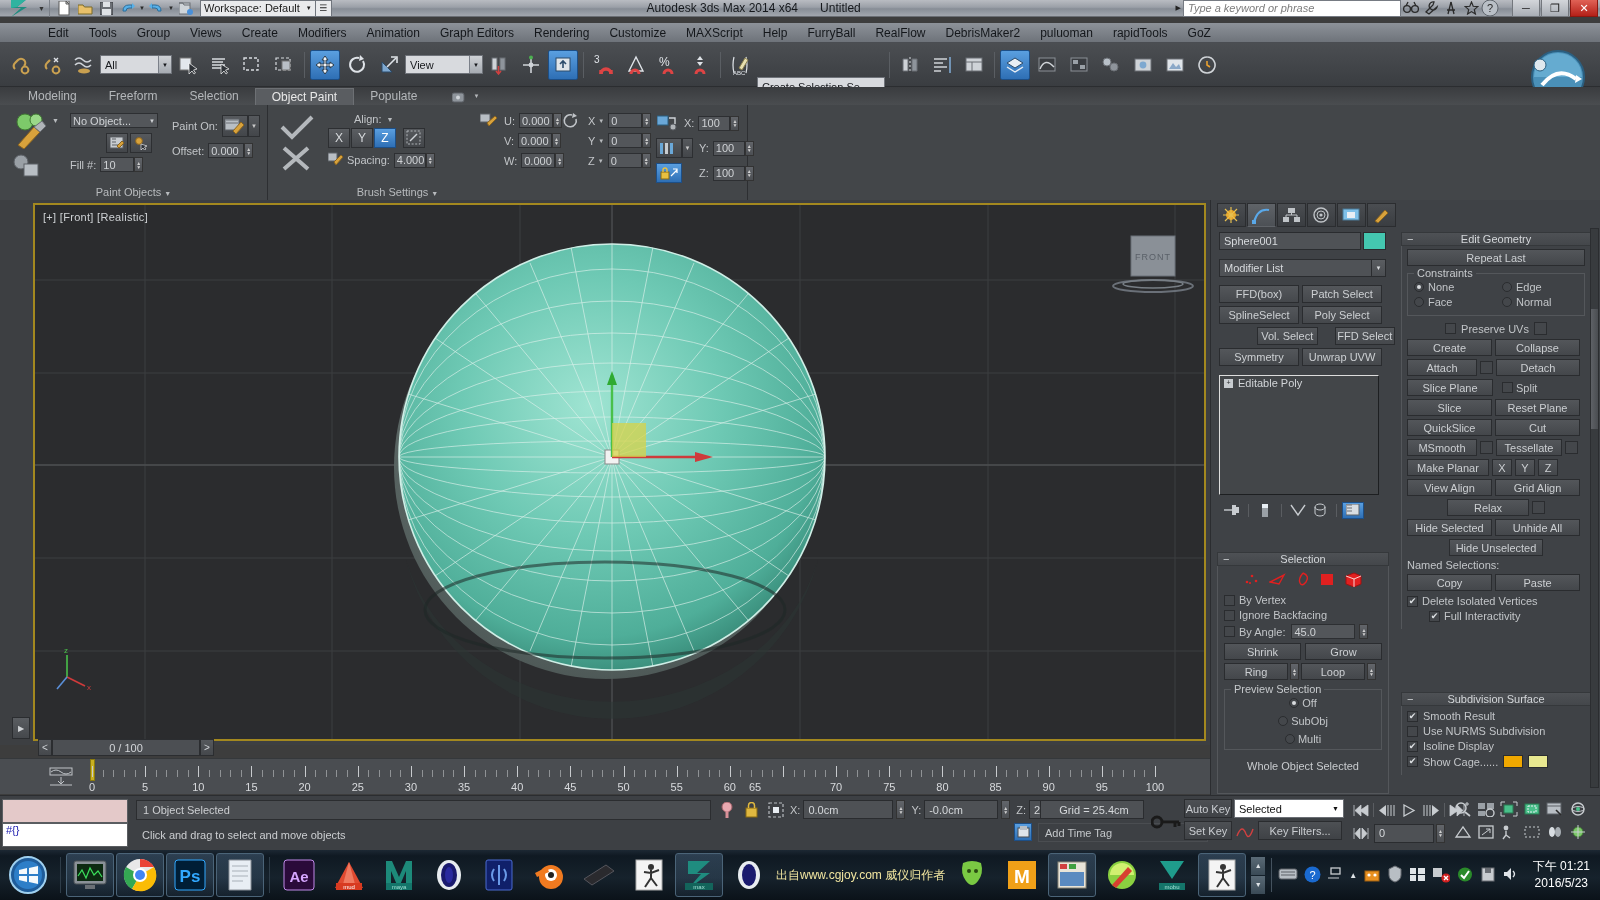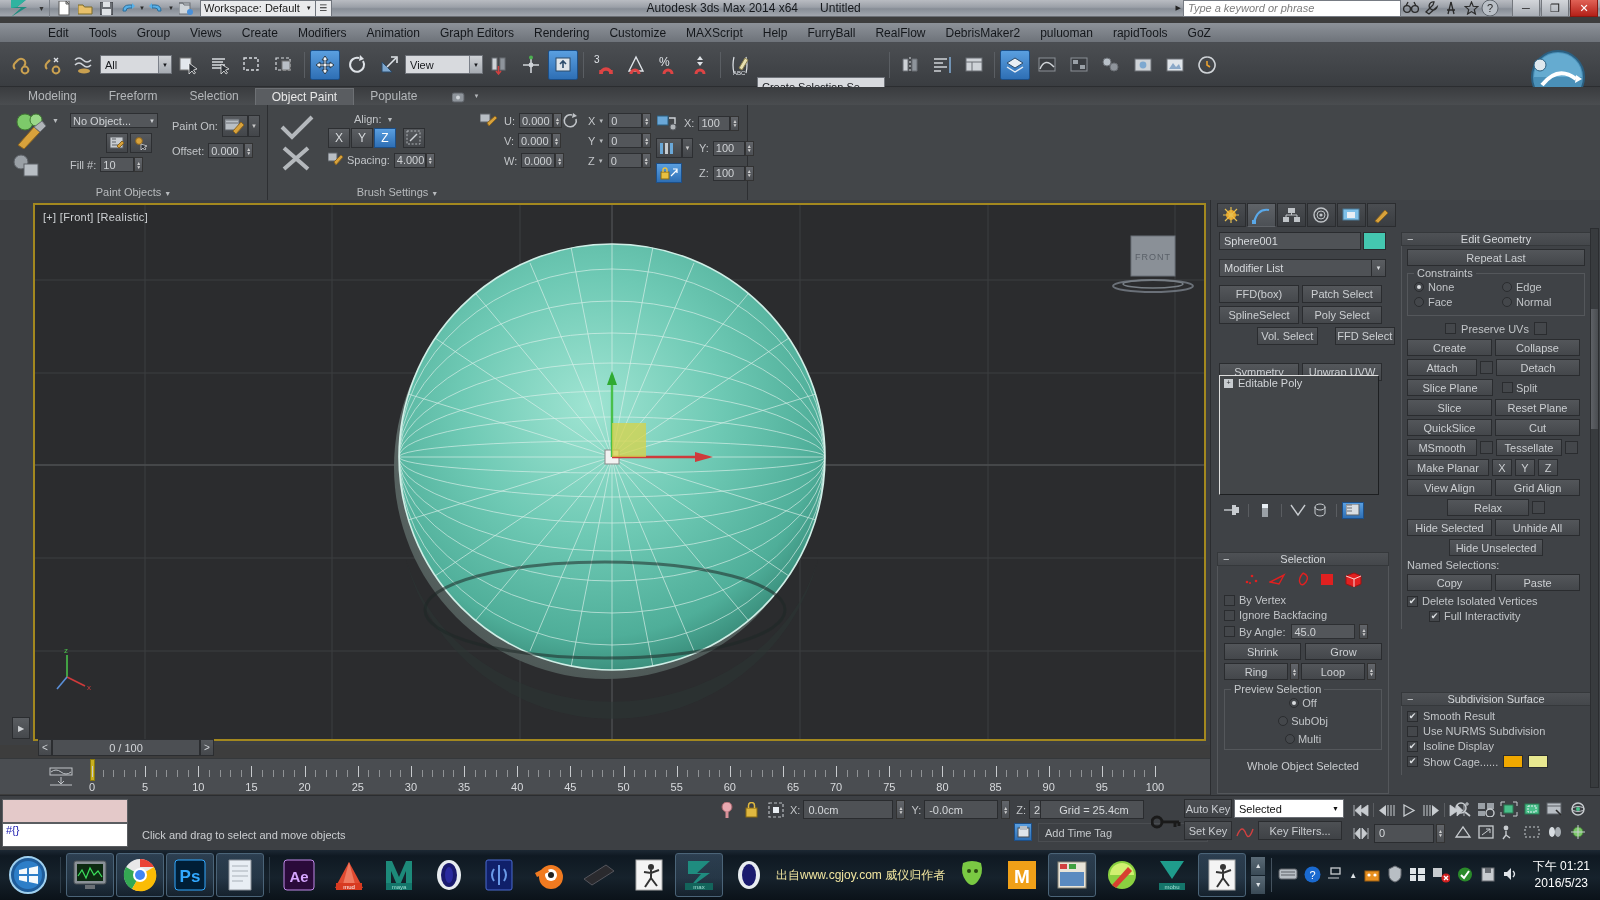--- a/index.html
+++ b/index.html
@@ -983,21 +983,21 @@
         <div class="ticknum" style="left: 251.45px;">15</div>
         <div class="ticknum" style="left: 304.6px;">20</div>
         <div class="ticknum" style="left: 357.75px;">25</div>
         <div class="ticknum" style="left: 410.9px;">30</div>
         <div class="ticknum" style="left: 464.05px;">35</div>
         <div class="ticknum" style="left: 517.2px;">40</div>
         <div class="ticknum" style="left: 570.35px;">45</div>
         <div class="ticknum" style="left: 623.5px;">50</div>
         <div class="ticknum" style="left: 676.65px;">55</div>
         <div class="ticknum" style="left: 729.8px;">60</div>
-        <div class="ticknum" style="left: 793px;">65</div>
+        <div class="ticknum" style="left: 755px;">65</div>
         <div class="ticknum" style="left: 836.1px;">70</div>
         <div class="ticknum" style="left: 889.25px;">75</div>
         <div class="ticknum" style="left: 942.4px;">80</div>
         <div class="ticknum" style="left: 995.55px;">85</div>
         <div class="ticknum" style="left: 1048.7px;">90</div>
         <div class="ticknum" style="left: 1101.85px;">95</div>
         <div class="ticknum" style="left: 1155px;">100</div>
       </div>
   </div>
 
@@ -1053,21 +1053,21 @@
 
     <div id="mod-buttons" style="position:absolute;left:8px;top:85px;width:176px;">
         <div style="display: flex; gap: 3px; margin-bottom: 3px;">
           <div class="mbtn" style="width: 80px;">FFD(box)</div>
           <div class="mbtn" style="width: 80px;">Patch Select</div>
         </div>
         <div style="display: flex; gap: 3px; margin-bottom: 3px;">
           <div class="mbtn" style="width: 80px;">SplineSelect</div>
           <div class="mbtn" style="width: 80px;">Poly Select</div>
         </div>
-        <div style="display: flex; gap: 17px; margin-bottom: 18px; padding-left: 38px;">
+        <div style="display: flex; gap: 17px; margin-bottom: 3px; padding-left: 38px;">
           <div class="mbtn" style="width: 80px;">Vol. Select</div>
           <div class="mbtn" style="width: 80px;">FFD Select</div>
         </div>
         <div style="display: flex; gap: 3px; margin-bottom: 3px;">
           <div class="mbtn" style="width: 80px;">Symmetry</div>
           <div class="mbtn" style="width: 80px;">Unwrap UVW</div>
         </div>
       </div>
 
     <div class="stack" id="mod-stack">
@@ -1348,20 +1348,21 @@
 
     <div style="position:absolute;right:1px;top:28px;width:9px;height:560px;background:#383b3e;border:1px solid #2b2d30;">
       <div style="width:7px;height:120px;background:linear-gradient(90deg,#5e6166,#4a4d51);margin-top:80px;"></div>
     </div>
   </div>
 
   <div class="statusbar">
     <div class="maxscript"></div>
     <div class="maxscript2">#{}</div>
 
+    <div class="statustxt" style="left:136px;top:4px;width:575px;">1 Object Selected</div>
     <div class="statustxt" style="left:136px;top:29px;width:876px;background:#3d4044;border:none;">Click and drag to select and move objects</div>
 
     <div style="position:absolute;left:718px;top:5px;width:18px;height:18px;display:flex;align-items:center;justify-content:center;">
       <svg width="12" height="17">
           <ellipse cx="6" cy="5" rx="5" ry="5" fill="#e8a8b0" stroke="#a06068"></ellipse>
           <rect x="4.5" y="9" width="3" height="7" fill="#d89098"></rect>
         </svg>
     </div>
     <div style="position:absolute;left:742px;top:5px;width:18px;height:18px;display:flex;align-items:center;justify-content:center;">
       <svg width="13" height="16">

